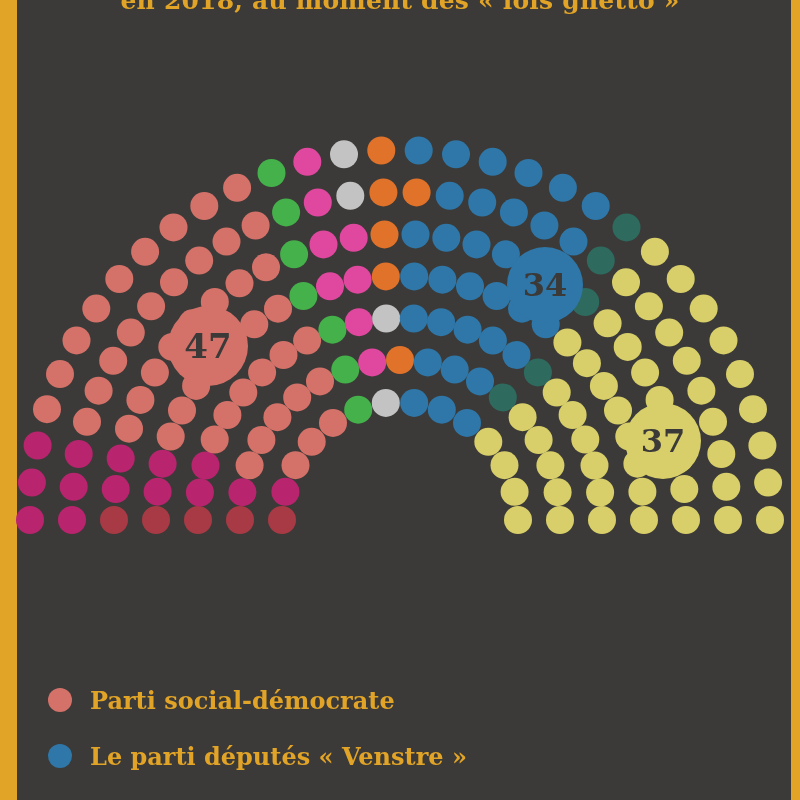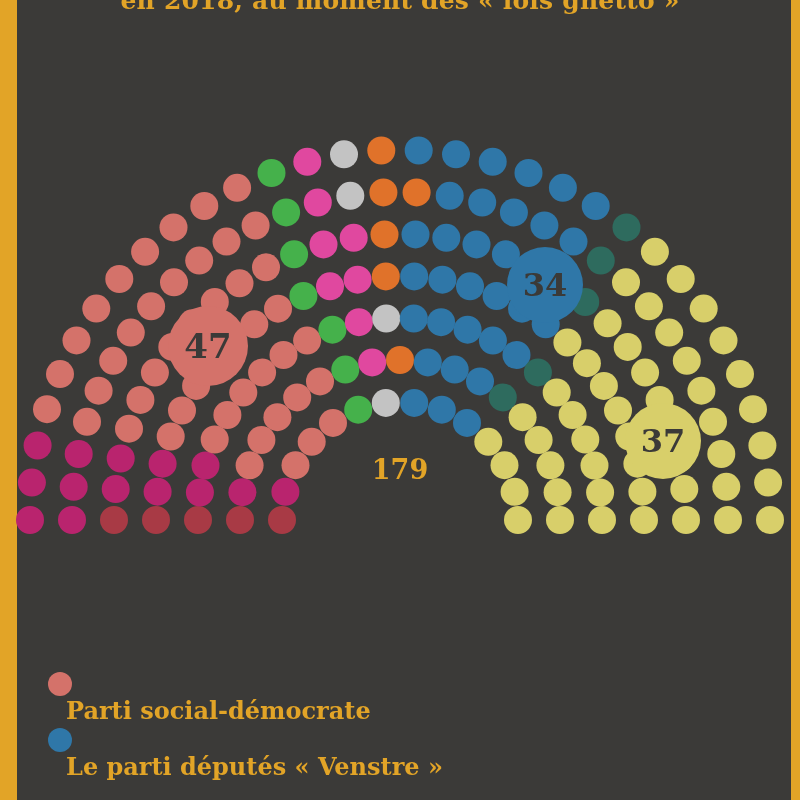--- a/index.html
+++ b/index.html
@@ -74,22 +74,22 @@
     line-height: 40px;
   }
   #legend {
     position: absolute;
     left: 48px;
     top: 672px;
     width: 720px;
   }
   .legend-row {
     display: flex;
+    align-items: center;
     height: 56px;
-    flex-direction: column;
   }
   .legend-dot {
     width: 24px;
     height: 24px;
     border-radius: 50%;
     flex: 0 0 auto;
   }
   .legend-label {
     margin-left: 18px;
     color: #e2a427;
@@ -295,21 +295,20 @@
           <text x="208" y="247.9" text-anchor="middle" class="bubble-text" font-size="34">47</text>
           <circle cx="545" cy="175" r="38" fill="#2f77a8"></circle>
           <text x="545" y="186.2" text-anchor="middle" class="bubble-text" font-size="32">34</text>
           <circle cx="663" cy="331" r="38" fill="#d8cf6a"></circle>
           <text x="663" y="342.2" text-anchor="middle" class="bubble-text" font-size="32">37</text>
         </g>
     </svg>
   </div>
 
   <div id="center-label">
-    <div>179</div>
   </div>
 
   <div id="legend">
     <div class="legend-row">
       <span class="legend-dot" style="background:#d4726a"></span>
       <span class="legend-label">Parti social-démocrate</span>
     </div>
     <div class="legend-row">
       <span class="legend-dot" style="background:#2f77a8"></span>
       <span class="legend-label">Le parti députés « Venstre »</span>

